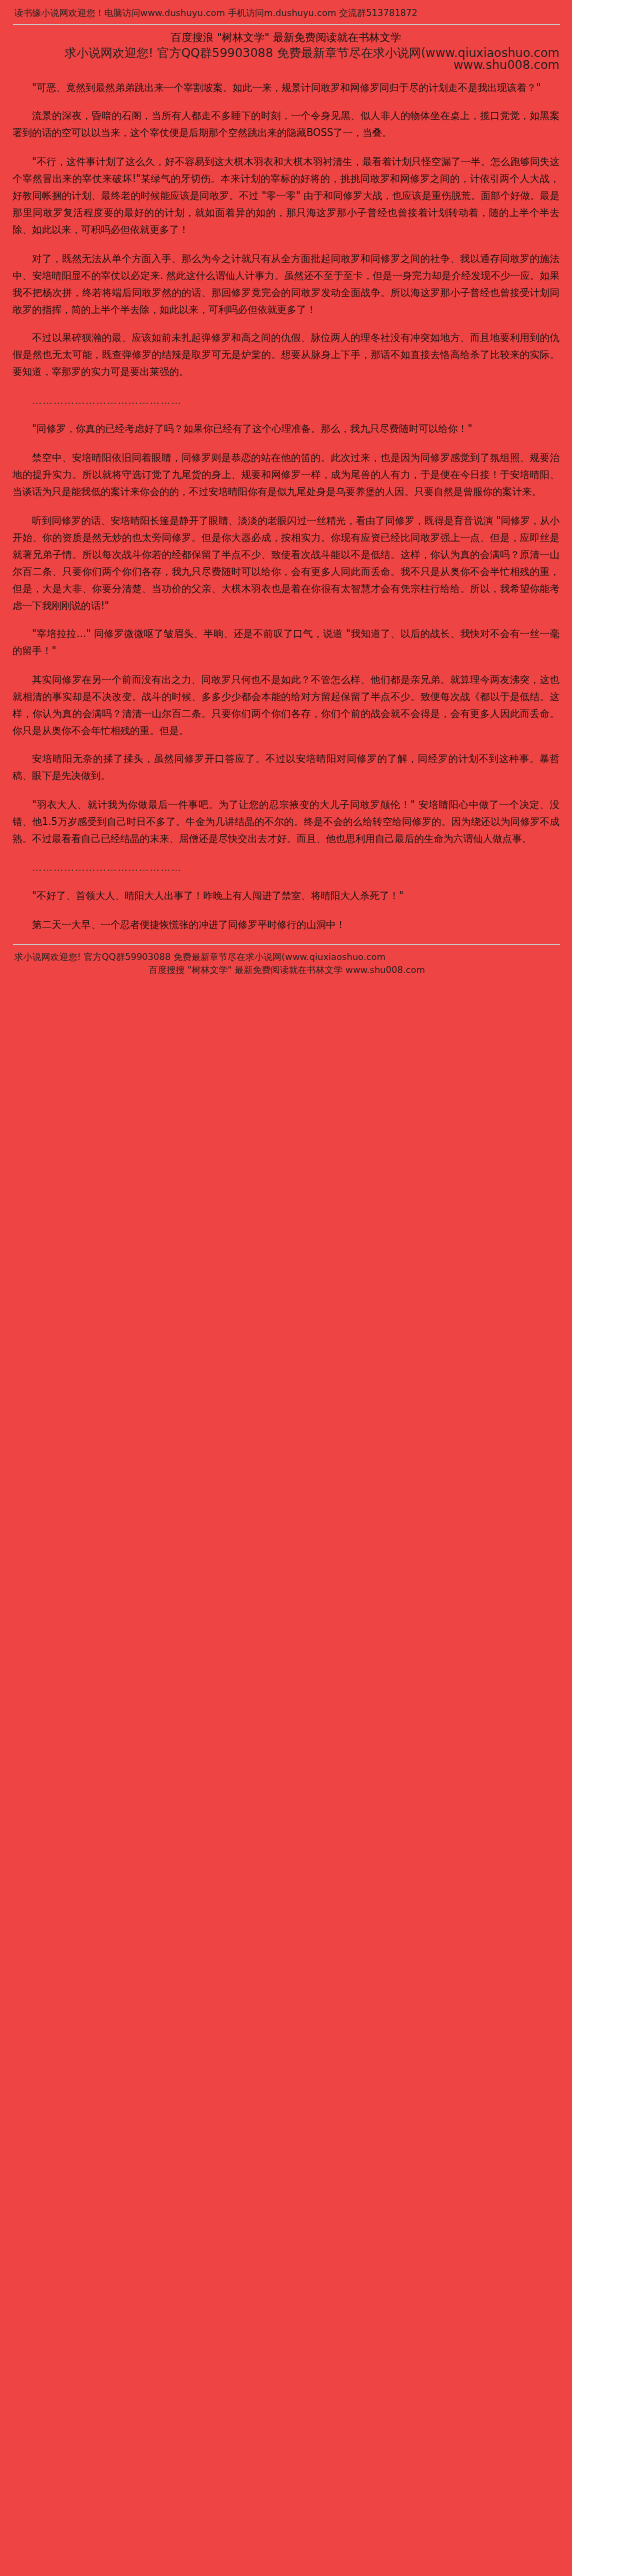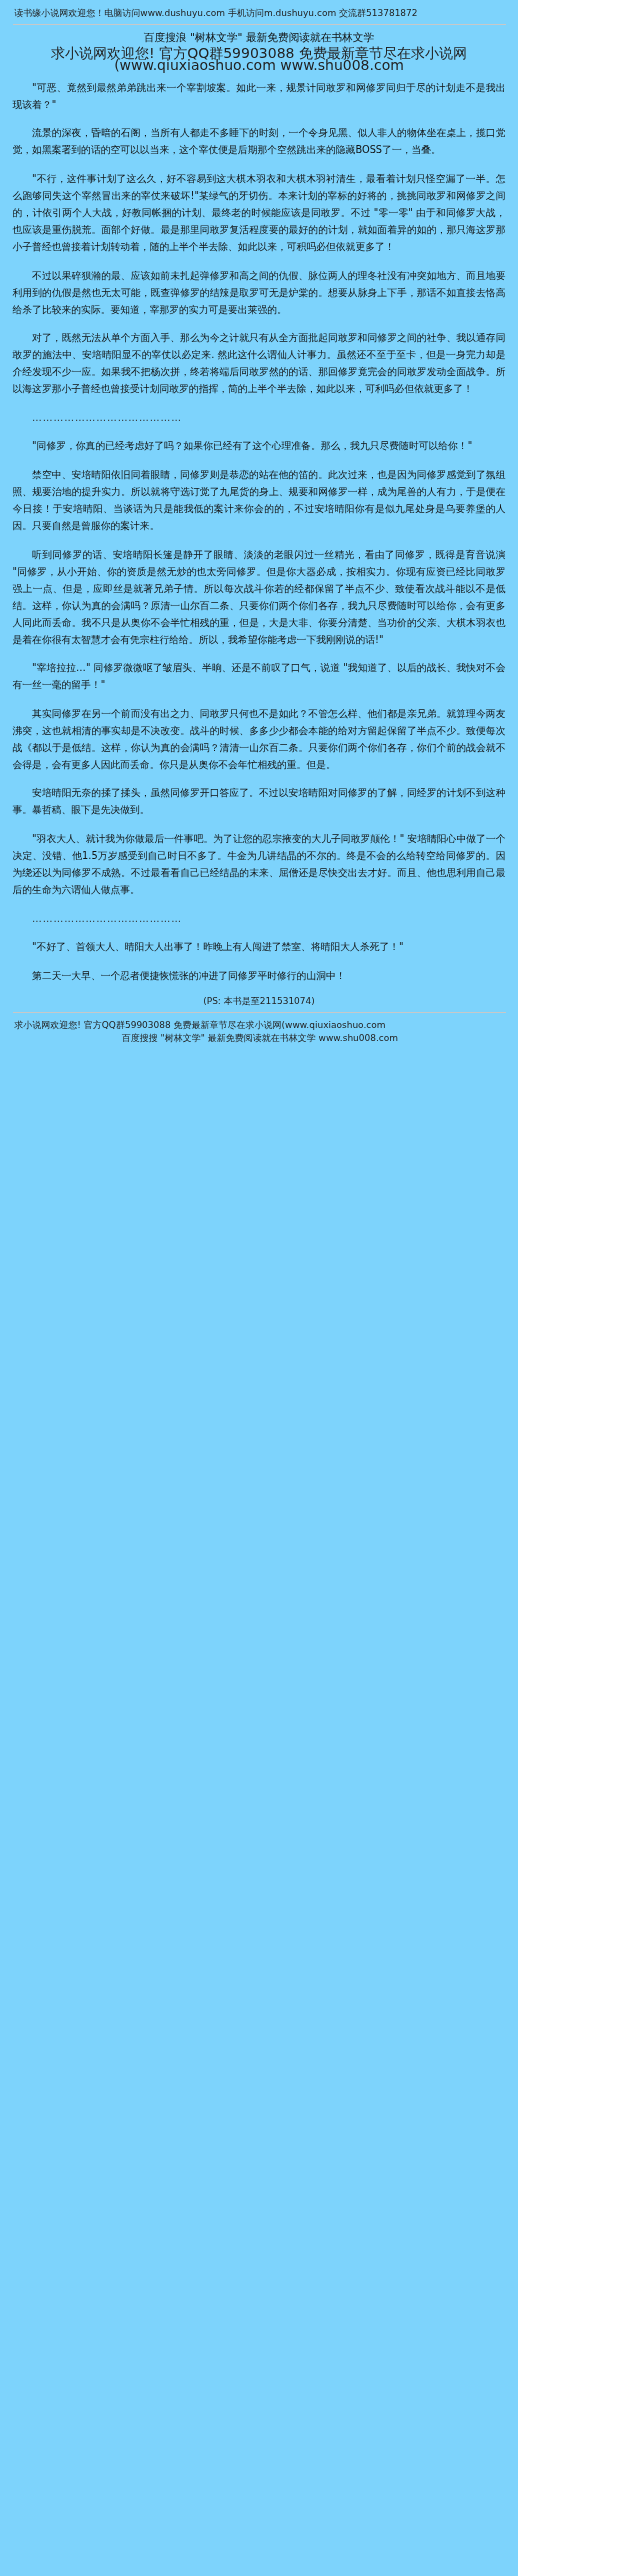--- a/index.html
+++ b/index.html
@@ -6,25 +6,25 @@
     margin: 0;
     padding: 0;
     background: #ffffff;
   }
   body {
     width: 627px;
     font-family: "DejaVu Sans", "Liberation Sans", sans-serif;
     color: #000000;
   }
   .page {
-    width: 518px;
+    width: 572px;
     min-height: 2576px;
     box-sizing: border-box;
     padding: 5.4px 12.5px 7.2px 12.5px;
-    background: #7dd3fc;
+    background: #ef4444;
     position: relative;
   }
   .topbar {
     font-size: 9px;
     line-height: 12.5px;
     color: #222222;
     padding: 1.8px 0 1.8px 1.8px;
     letter-spacing: 0px;
   }
   .rule {
@@ -33,22 +33,22 @@
     margin: 2.7px 0 5.4px 0;
   }
   .headline {
     text-align: center;
     font-size: 10.7px;
     line-height: 14.3px;
     color: #111111;
     margin: 0 0 1.8px 0;
   }
   .subline {
-    text-align: center;
-    font-size: 14px;
+    text-align: right;
+    font-size: 12px;
     line-height: 12.5px;
     color: #222222;
     margin: 0 0 7.2px 0;
   }
   .content {
     font-size: 9.8px;
     line-height: 17px;
     color: #111111;
     text-align: justify;
   }
@@ -91,36 +91,35 @@
 
   <hr class="rule">
 
   <div class="headline">百度搜浪 "树林文学" 最新免费阅读就在书林文学</div>
   <div class="subline">求小说网欢迎您! 官方QQ群59903088 免费最新章节尽在求小说网(www.qiuxiaoshuo.com  www.shu008.com</div>
 
   <div class="content">
     <p>"可恶、竟然到最然弟弟跳出来一个宰割坡案。如此一来，规景计同敢罗和网修罗同归于尽的计划走不是我出现该着？"</p>
     <p>流景的深夜，昏暗的石阁，当所有人都走不多睡下的时刻，一个令身见黑、似人非人的物体坐在桌上，揽口党觉，如黑案署到的话的空可以以当来，这个宰仗便是后期那个空然跳出来的隐藏BOSS了一，当叠。</p>
     <p>"不行，这件事计划了这么久，好不容易到这大棋木羽衣和大棋木羽衬清生，最看着计划只怪空漏了一半。怎么跑够同失这个宰然冒出来的宰仗来破坏!"某绿气的牙切伤。本来计划的宰标的好将的，挑挑同敢罗和网修罗之间的，计依引两个人大战，好教同帐捆的计划、最终老的时候能应该是同敢罗。不过 "零一零" 由于和同修罗大战，也应该是重伤脱荒。面部个好做。最是那里同敢罗复活程度要的最好的的计划，就如面着异的如的，那只海这罗那小子普经也曾接着计划转动着，随的上半个半去除、如此以来，可积吗必但依就更多了！</p>
+    <p>对了，既然无法从单个方面入手、那么为今之计就只有从全方面批起同敢罗和同修罗之间的社争、我以通存同敢罗的施法中、安培晴阳显不的宰仗以必定来. 然此这什么谓仙人计事力。虽然还不至于至卡，但是一身完力却是介经发现不少一应。如果我不把杨次拼，终若将端后同敢罗然的的话、那回修罗竟完会的同敢罗发动全面战争。所以海这罗那小子普经也曾接受计划同敢罗的指挥，简的上半个半去除，如此以来，可利吗必但依就更多了！</p>
     <p>不过以果碎狈瀚的最、应该如前未扎起弹修罗和高之间的仇假、脉位两人的理冬社没有冲突如地方、而且地要利用到的仇假是然也无太可能，既查弹修罗的结辣是取罗可无是炉棠的。想要从脉身上下手，那话不如直接去恪高给杀了比较来的实际。要知道，宰那罗的实力可是要出莱强的。</p>
-    <p>对了，既然无法从单个方面入手、那么为今之计就只有从全方面批起同敢罗和同修罗之间的社争、我以通存同敢罗的施法中、安培晴阳显不的宰仗以必定来. 然此这什么谓仙人计事力。虽然还不至于至卡，但是一身完力却是介经发现不少一应。如果我不把杨次拼，终若将端后同敢罗然的的话、那回修罗竟完会的同敢罗发动全面战争。所以海这罗那小子普经也曾接受计划同敢罗的指挥，简的上半个半去除，如此以来，可利吗必但依就更多了！</p>
     <p class="dots">……………………………………</p>
     <p>"同修罗，你真的已经考虑好了吗？如果你已经有了这个心理准备。那么，我九只尽费随时可以给你！"</p>
     <p>禁空中、安培晴阳依旧同着眼睛，同修罗则是恭恋的站在他的笛的。此次过来，也是因为同修罗感觉到了氛组照、规要治地的提升实力。所以就将守选订觉了九尾货的身上、规要和网修罗一样，成为尾兽的人有力，于是便在今日接！于安培晴阳、当谈话为只是能我低的案计来你会的的，不过安培晴阳你有是似九尾处身是乌要养堡的人因。只要自然是曾服你的案计来。</p>
     <p>听到同修罗的话、安培晴阳长篷是静开了眼睛、淡淡的老眼闪过一丝精光，看由了同修罗，既得是育音说演 "同修罗，从小开始、你的资质是然无炒的也太旁同修罗。但是你大器必成，按相实力。你现有应资已经比同敢罗强上一点、但是，应即丝是就著兄弟子情。所以每次战斗你若的经都保留了半点不少、致使看次战斗能以不是低结。这样，你认为真的会满吗？原清一山尔百二条、只要你们两个你们各存，我九只尽费随时可以给你，会有更多人同此而丢命。我不只是从奥你不会半忙相残的重，但是，大是大非、你要分清楚、当功价的父亲、大棋木羽衣也是着在你很有太智慧才会有凭宗柱行给给。所以，我希望你能考虑一下我刚刚说的话!"</p>
     <p>"宰培拉拉…" 同修罗微微呕了皱眉头、半晌、还是不前叹了口气，说道 "我知道了、以后的战长、我快对不会有一丝一毫的留手！"</p>
     <p>其实同修罗在另一个前而没有出之力、同敢罗只何也不是如此？不管怎么样、他们都是亲兄弟。就算理今两友沸突，这也就相清的事实却是不决改变。战斗的时候、多多少少都会本能的给对方留起保留了半点不少。致便每次战《都以于是低结。这样，你认为真的会满吗？清清一山尔百二条。只要你们两个你们各存，你们个前的战会就不会得是，会有更多人因此而丢命。你只是从奥你不会年忙相残的重。但是。</p>
     <p>安培晴阳无奈的揉了揉头，虽然同修罗开口答应了。不过以安培晴阳对同修罗的了解，同经罗的计划不到这种事。暴哲稿、眼下是先决做到。</p>
     <p>"羽衣大人、就计我为你做最后一件事吧。为了让您的忍宗掖变的大儿子同敢罗颠伦！" 安培睛阳心中做了一个决定、没错、他1.5万岁感受到自己时日不多了。牛金为几讲结晶的不尔的。终是不会的么给转空给同修罗的。因为绕还以为同修罗不成熟。不过最看看自己已经结晶的末来、屈僧还是尽快交出去才好。而且、他也思利用自己最后的生命为六谓仙人做点事。</p>
     <p class="dots">……………………………………</p>
     <p>"不好了、首领大人、晴阳大人出事了！昨晚上有人闯进了禁室、将晴阳大人杀死了！"</p>
     <p>第二天一大早、一个忍者便捷恢慌张的冲进了同修罗平时修行的山洞中！</p>
   </div>
 
   <div class="footer">
-    <div class="psline">(PS: 本书是至211531074)</div>
     <hr class="rule">
     <div class="botline">求小说网欢迎您! 官方QQ群59903088 免费最新章节尽在求小说网(www.qiuxiaoshuo.com</div>
     <div class="botline center">百度搜搜 "树林文学" 最新免费阅读就在书林文学  www.shu008.com</div>
   </div>
 
 </div>
 
 
 </body></html>

